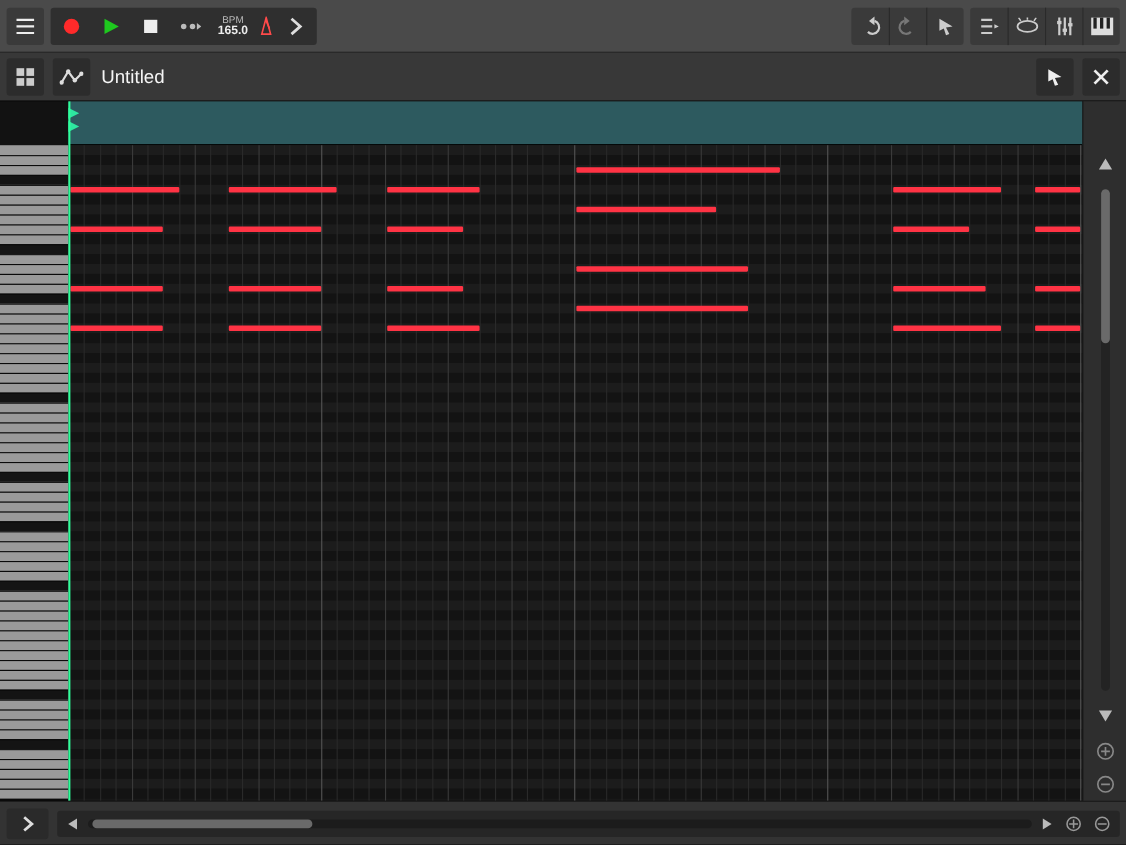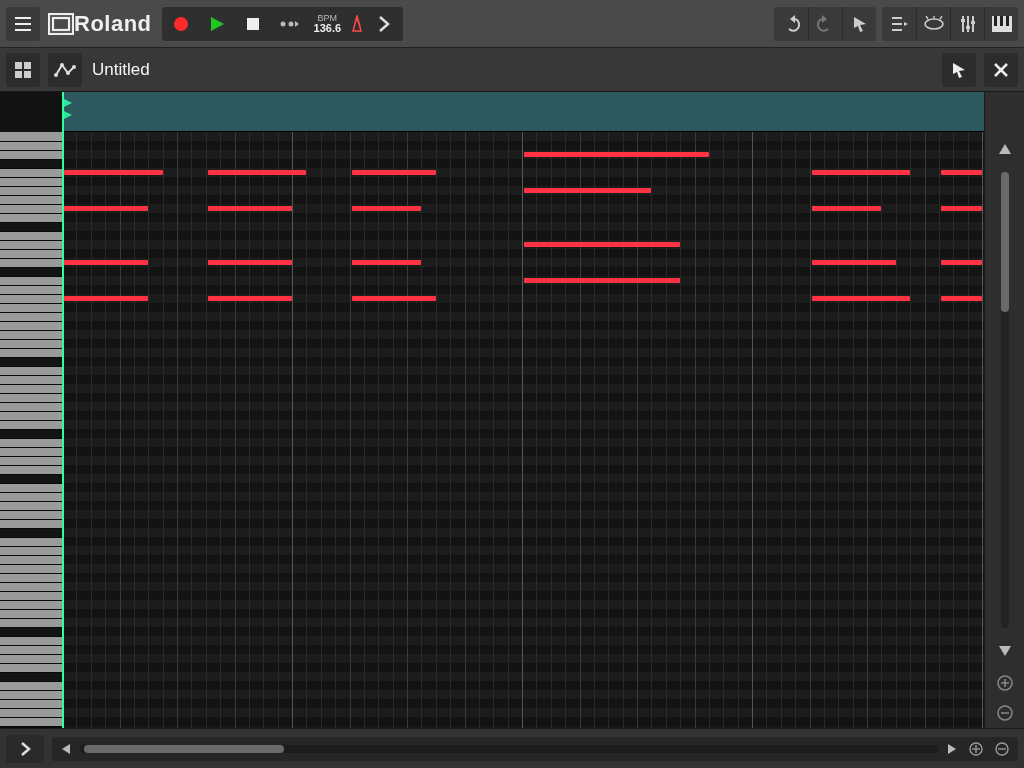--- a/index.html
+++ b/index.html
@@ -173,27 +173,20 @@
   <div class="icon-btn">
     <svg width="20" height="20" viewBox="0 0 20 20">
         <g stroke="#eee" stroke-width="2">
           <line x1="2" y1="4" x2="18" y2="4"></line>
           <line x1="2" y1="10" x2="18" y2="10"></line>
           <line x1="2" y1="16" x2="18" y2="16"></line>
         </g>
       </svg>
   </div>
 
-  <div class="roland-logo">
-    <svg width="26" height="22" viewBox="0 0 26 22">
-      <rect x="1" y="1" width="24" height="20" fill="none" stroke="#eee" stroke-width="2.2"></rect>
-      <rect x="5" y="5" width="16" height="12" fill="none" stroke="#eee" stroke-width="2.2"></rect>
-    </svg>
-    <span>Roland</span>
-  </div>
 
   <div class="transport-cluster">
     <div class="t-btn">
       <svg width="18" height="18">
           <circle cx="9" cy="9" r="7" fill="#ff2a2a"></circle>
         </svg>
     </div>
     <div class="t-btn">
       <svg width="18" height="18">
           <polygon points="3,2 16,9 3,16" fill="#1ec81e"></polygon>
@@ -206,21 +199,21 @@
     </div>
     <div class="t-btn">
       <svg width="20" height="12">
           <circle cx="4" cy="6" r="2.5" fill="#bbb"></circle>
           <circle cx="12" cy="6" r="2.5" fill="#bbb"></circle>
           <polygon points="16,3 20,6 16,9" fill="#bbb"></polygon>
         </svg>
     </div>
     <div class="bpm-box">
       <span class="lbl">BPM</span>
-      <span class="val">136.6</span>
+      <span class="val">165.0</span>
     </div>
     <div class="metro">
       <svg width="12" height="18">
           <polygon points="6,1 10,16 2,16" fill="none" stroke="#ff4a4a" stroke-width="1.5"></polygon>
           <line x1="6" y1="4" x2="9" y2="11" stroke="#ff4a4a" stroke-width="1.5"></line>
         </svg>
     </div>
     <div class="t-btn">
       <svg width="14" height="18">
           <polyline points="3,2 11,9 3,16" fill="none" stroke="#ddd" stroke-width="2.5"></polyline>

